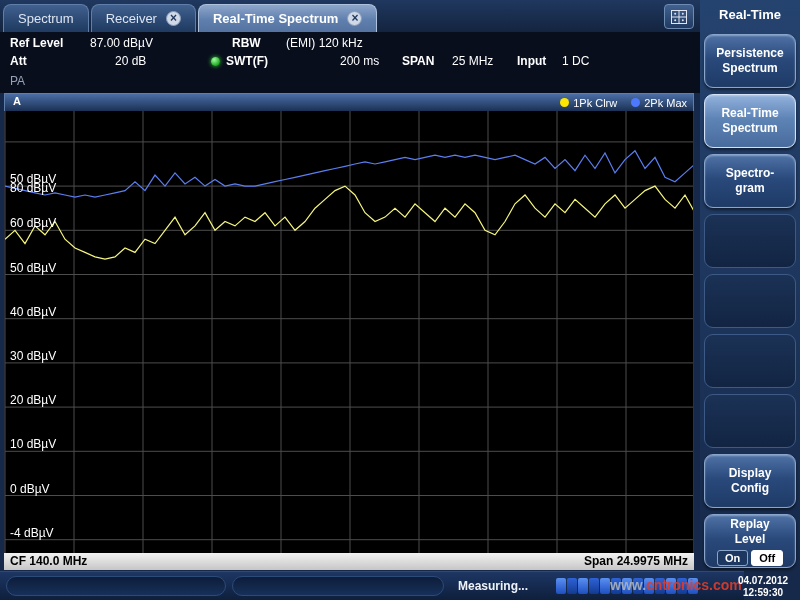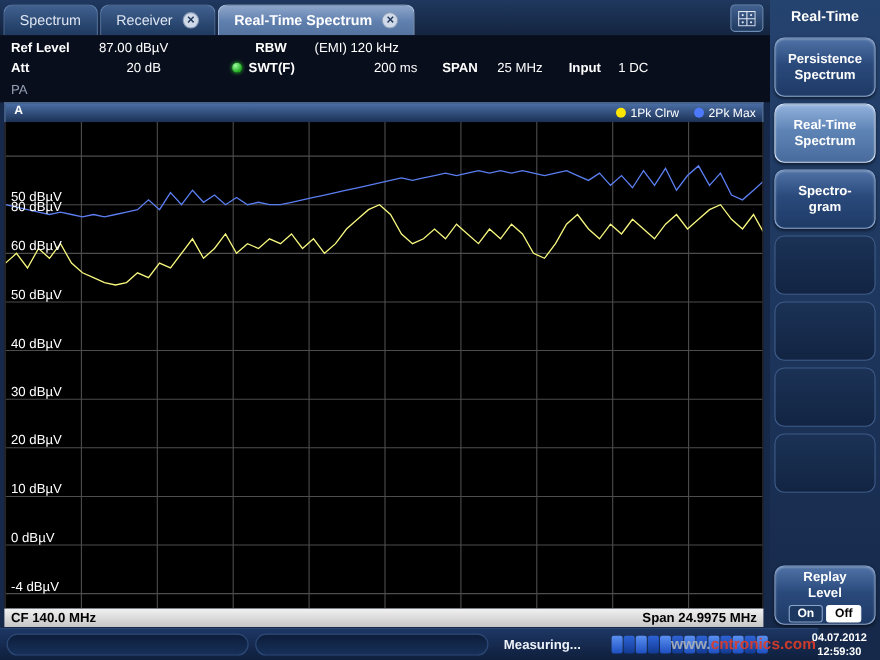--- a/index.html
+++ b/index.html
@@ -200,20 +200,24 @@
       <div>Spectrum</div>
     </div>
     <div class="softkey normal" style="top: 154px;">
       <div>Spectro-</div>
       <div>gram</div>
     </div>
     <div class="softkey empty" style="top: 214px;"></div>
     <div class="softkey empty" style="top: 274px;"></div>
     <div class="softkey empty" style="top: 334px;"></div>
     <div class="softkey empty" style="top: 394px;"></div>
+    <div class="softkey normal" style="top: 454px;">
+      <div>Display</div>
+      <div>Config</div>
+    </div>
     <div class="softkey normal" style="top: 514px;">
       <div>Replay</div>
       <div>Level</div>
       <div class="toggle">
         <span>On</span>
         <span class="sel">Off</span>
       </div>
     </div>
   </div>
 

